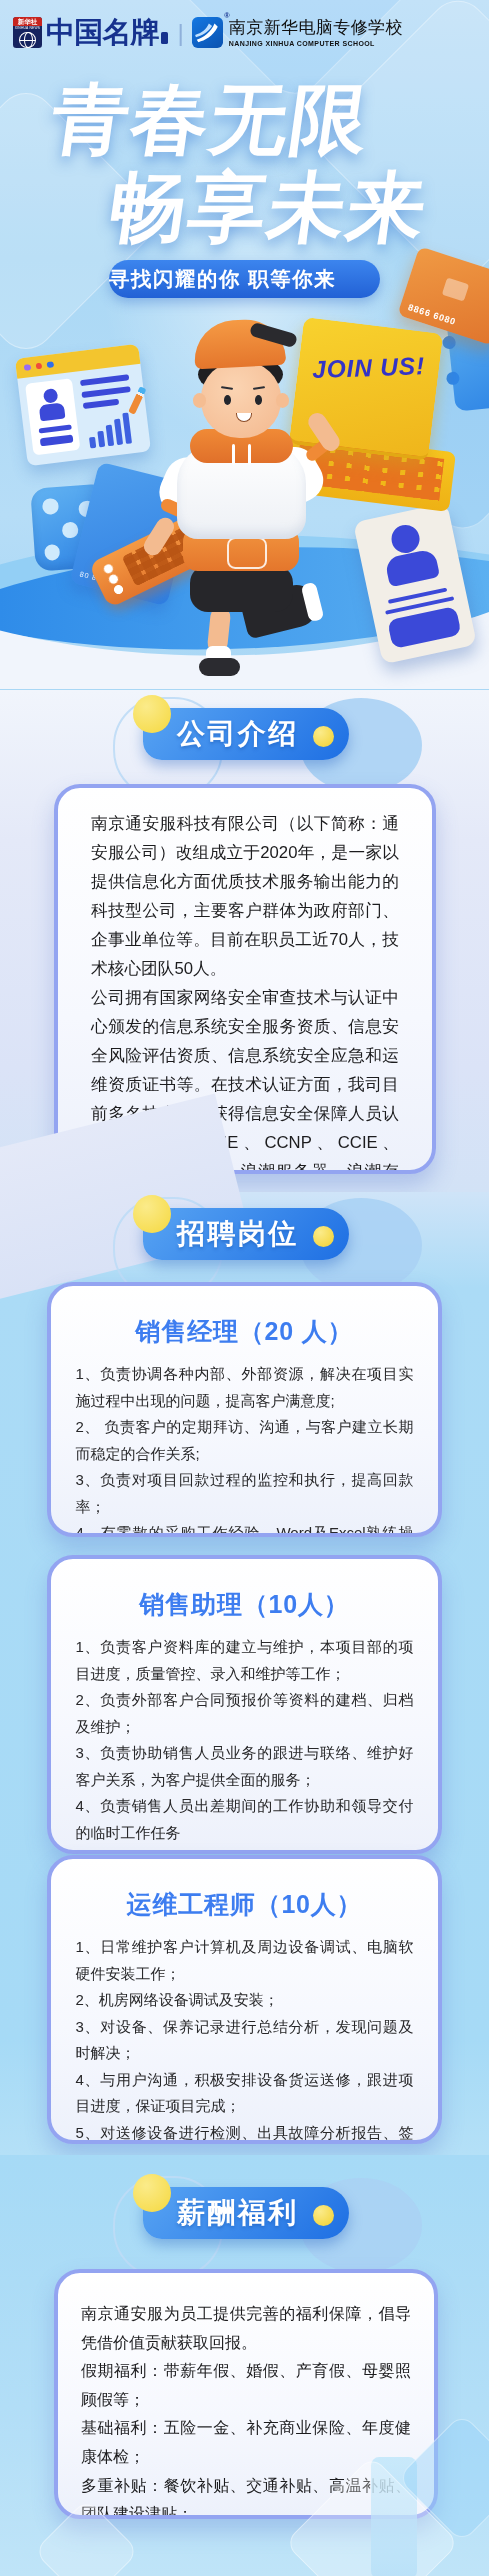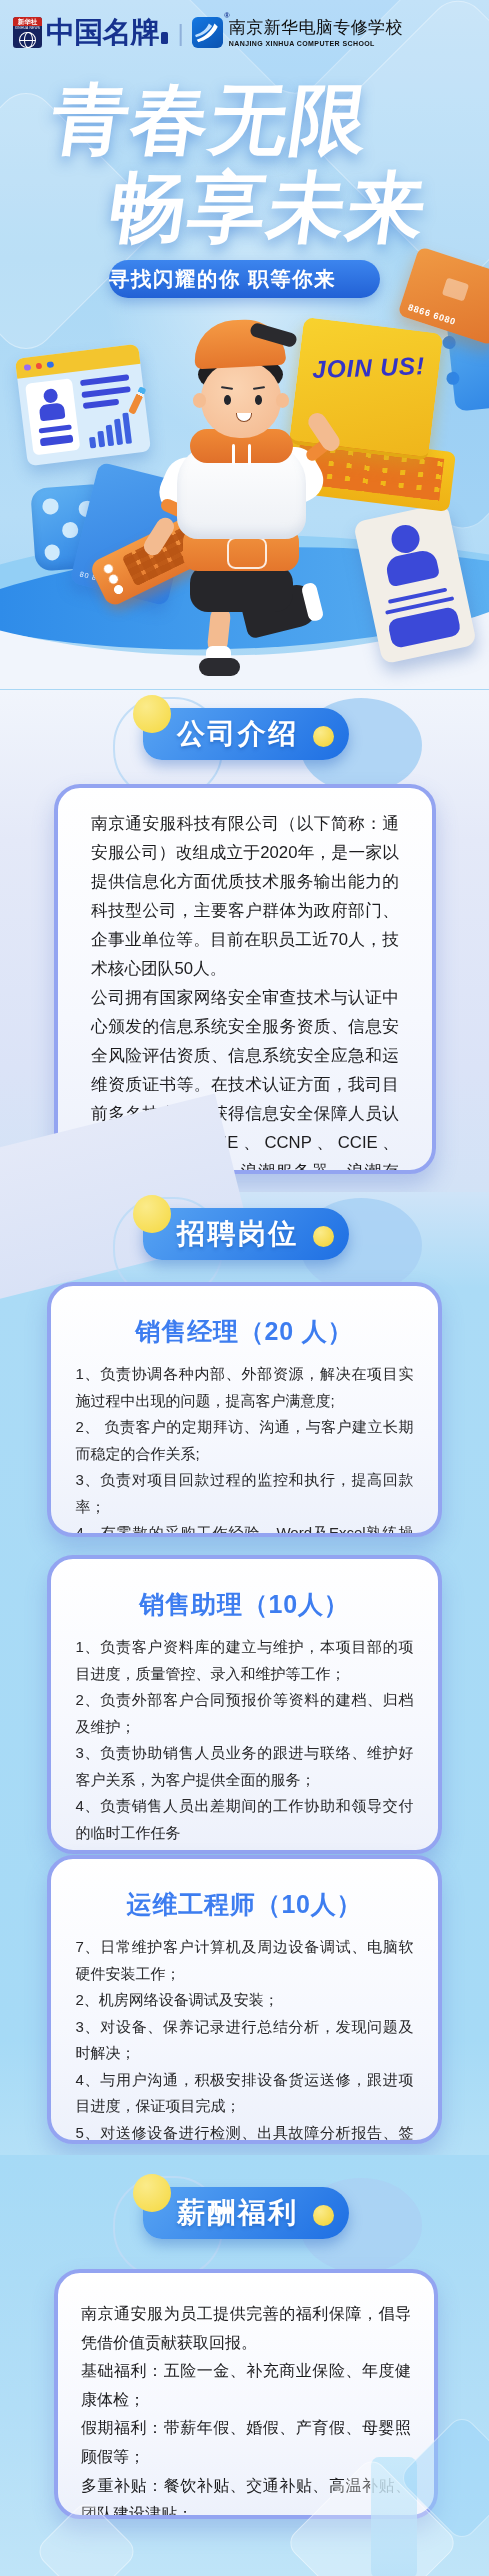--- a/index.html
+++ b/index.html
@@ -388,21 +388,21 @@
         <div>2、负责外部客户合同预报价等资料的建档、归档及维护；</div>
         <div>3、负责协助销售人员业务的跟进与联络、维护好客户关系，为客户提供全面的服务；</div>
         <div>4、负责销售人员出差期间的工作协助和领导交付的临时工作任务</div>
         <div>5、有较强的组织、协调、沟通、领导能力及人际交往能力以及敏锐的洞察力，具有很强的判断与决策能力，计划和执行能力</div>
       </div>
     </div>
 
     <div class="card job-card jc3">
       <div class="job-title">运维工程师（10人）</div>
       <div class="job-items">
-        <div>7、日常维护客户计算机及周边设备调试、电脑软硬件安装工作；</div>
+        <div>1、日常维护客户计算机及周边设备调试、电脑软硬件安装工作；</div>
         <div>2、机房网络设备调试及安装；</div>
         <div>3、对设备、保养记录进行总结分析，发现问题及时解决；</div>
         <div>4、与用户沟通，积极安排设备货运送修，跟进项目进度，保证项目完成；</div>
         <div>5、对送修设备进行检测、出具故障分析报告、签署维修合同、维修；</div>
 
       </div>
     </div>
   </div>
 
   <div class="section-benefits">
@@ -410,22 +410,22 @@
       <div class="halo-l"></div>
       <div class="halo-r"></div>
       <div class="pill">
         <span class="dot-big"></span>
         <span class="dot-small"></span>
         <span class="pill-label">薪酬福利</span>
       </div>
     </div>
     <div class="card card-benefits">
       <div>南京通安服为员工提供完善的福利保障，倡导凭借价值贡献获取回报。</div>
+      <div>假期福利：带薪年假、婚假、产育假、母婴照顾假等；</div>
       <div>基础福利：五险一金、补充商业保险、年度健康体检；</div>
-      <div>假期福利：带薪年假、婚假、产育假、母婴照顾假等；</div>
       <div>多重补贴：餐饮补贴、交通补贴、高温补贴、团队建设津贴；</div>
 
     </div>
   </div>
 
   <div class="pillar"></div>
   <div class="cube cu1"></div>
   <div class="cube cu2"></div>
   <div class="cube cu3"></div>
 

